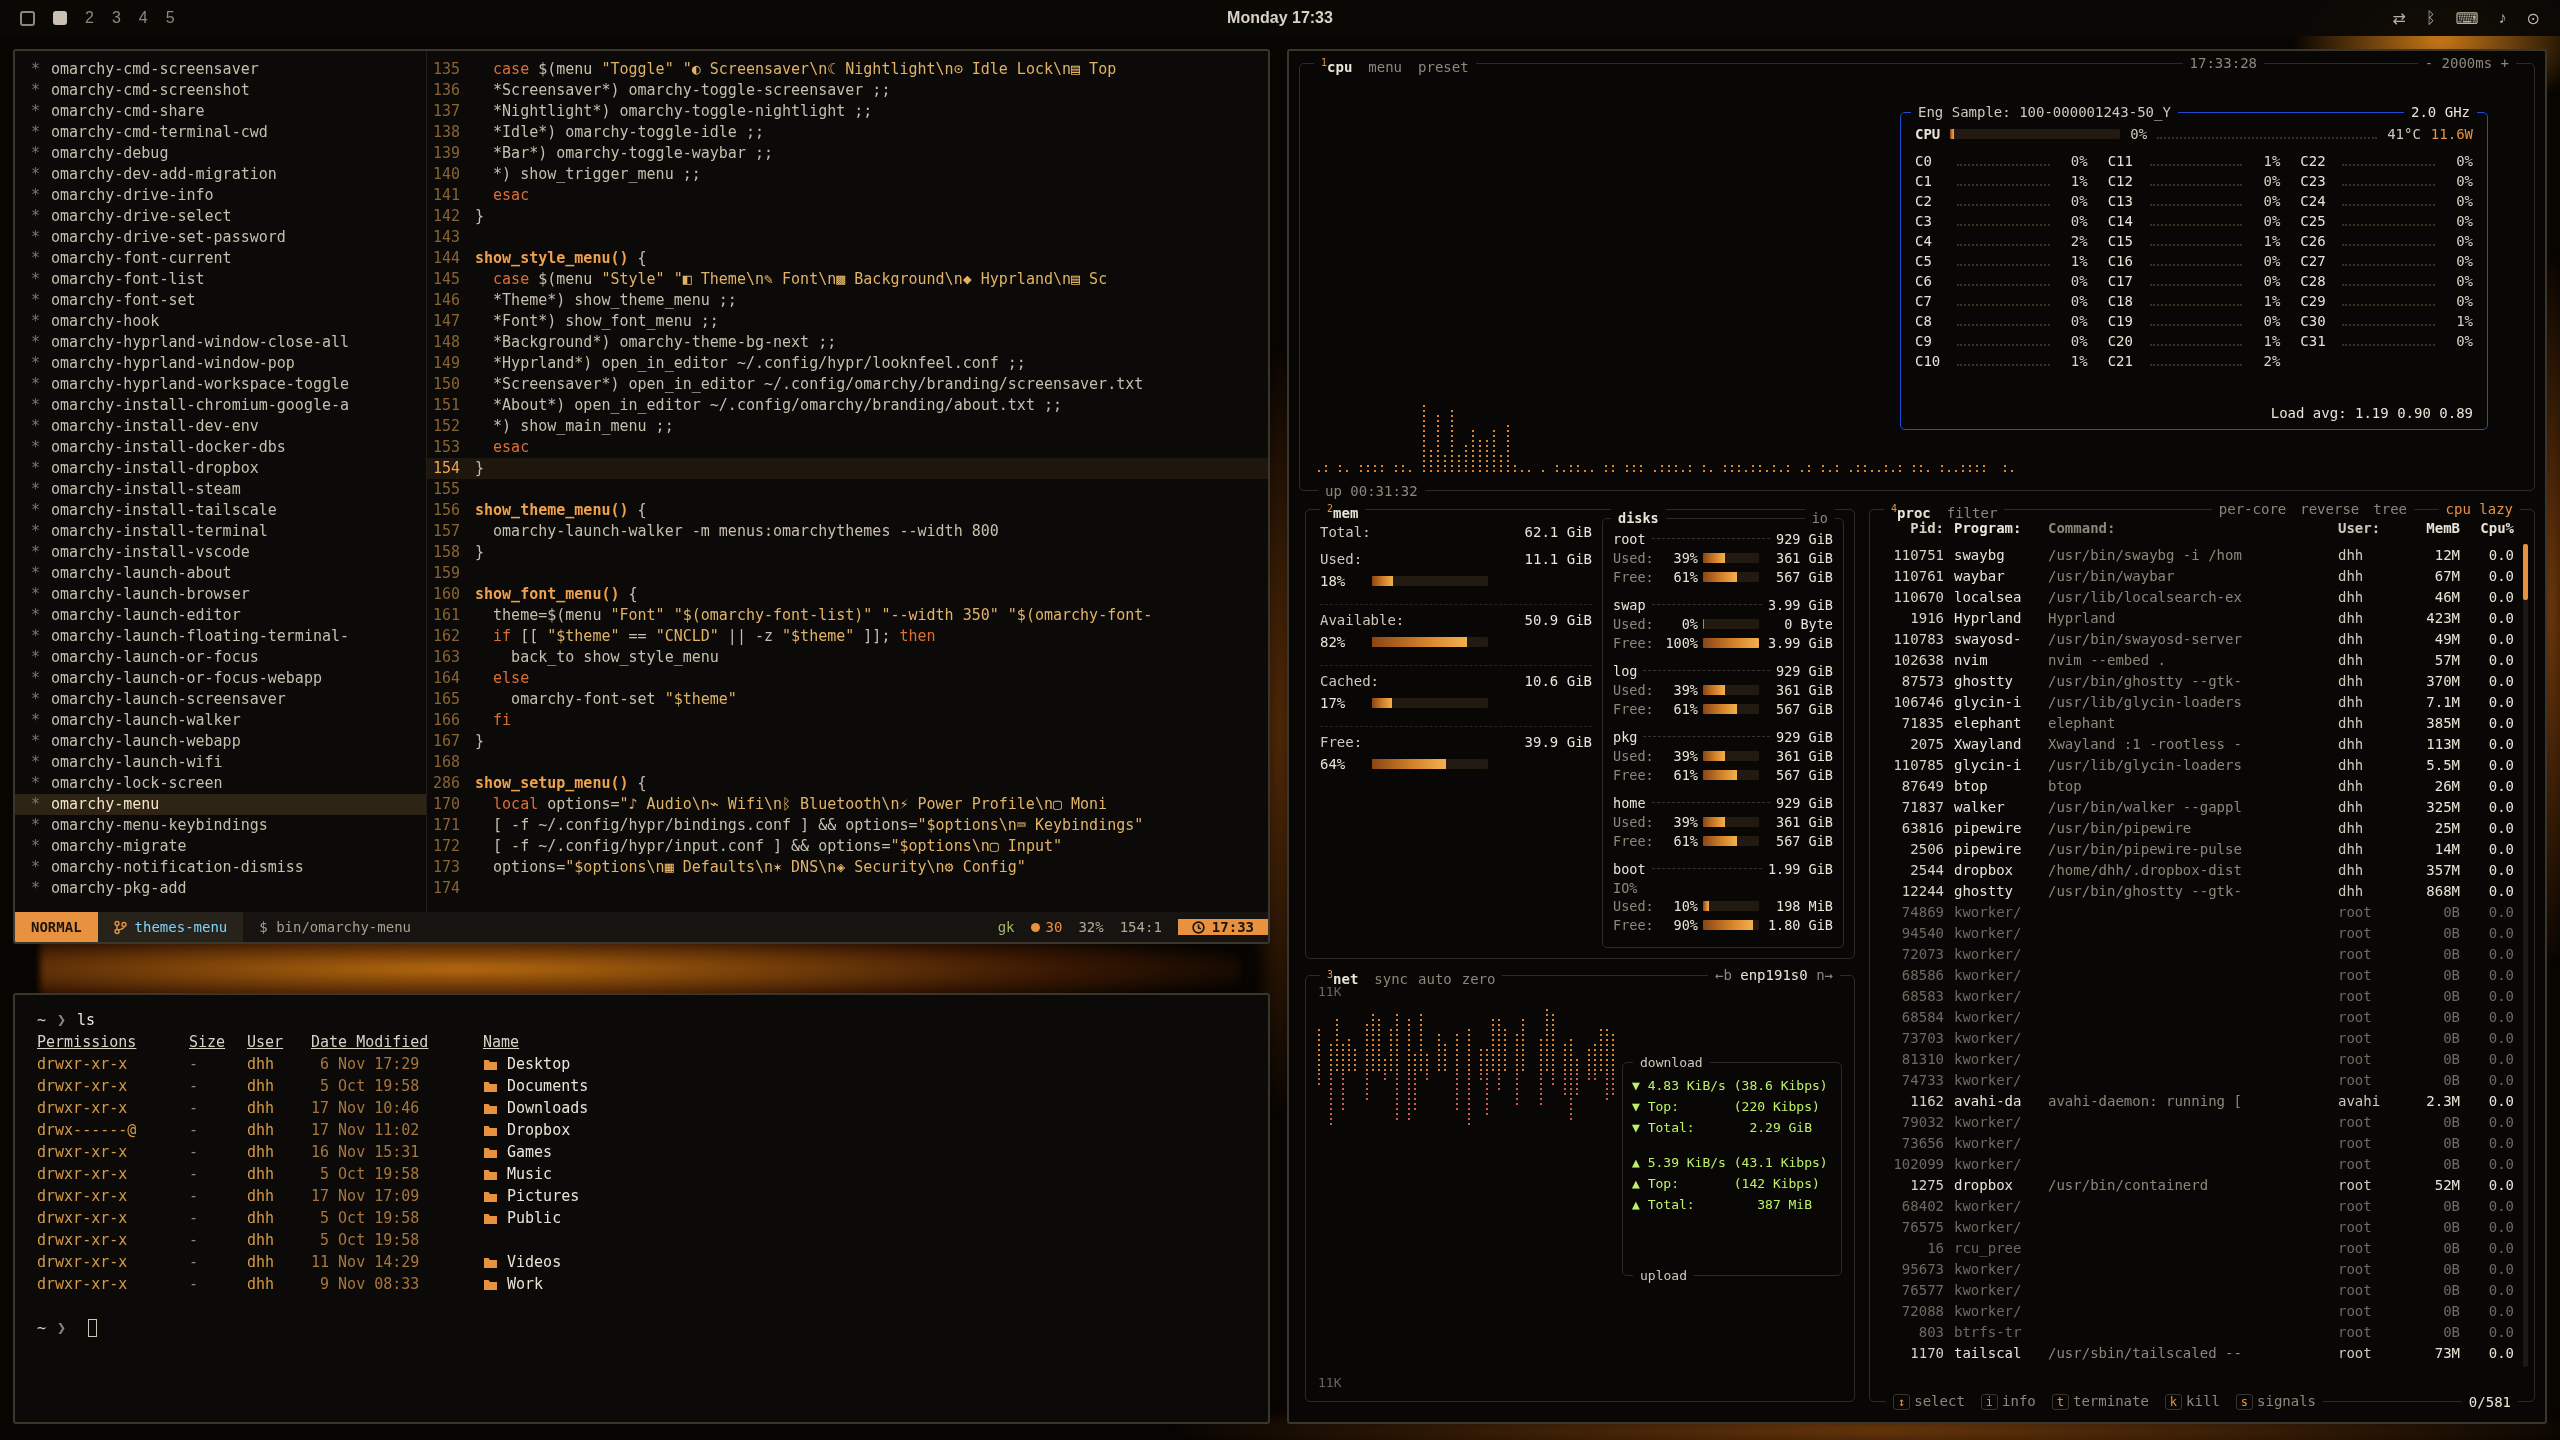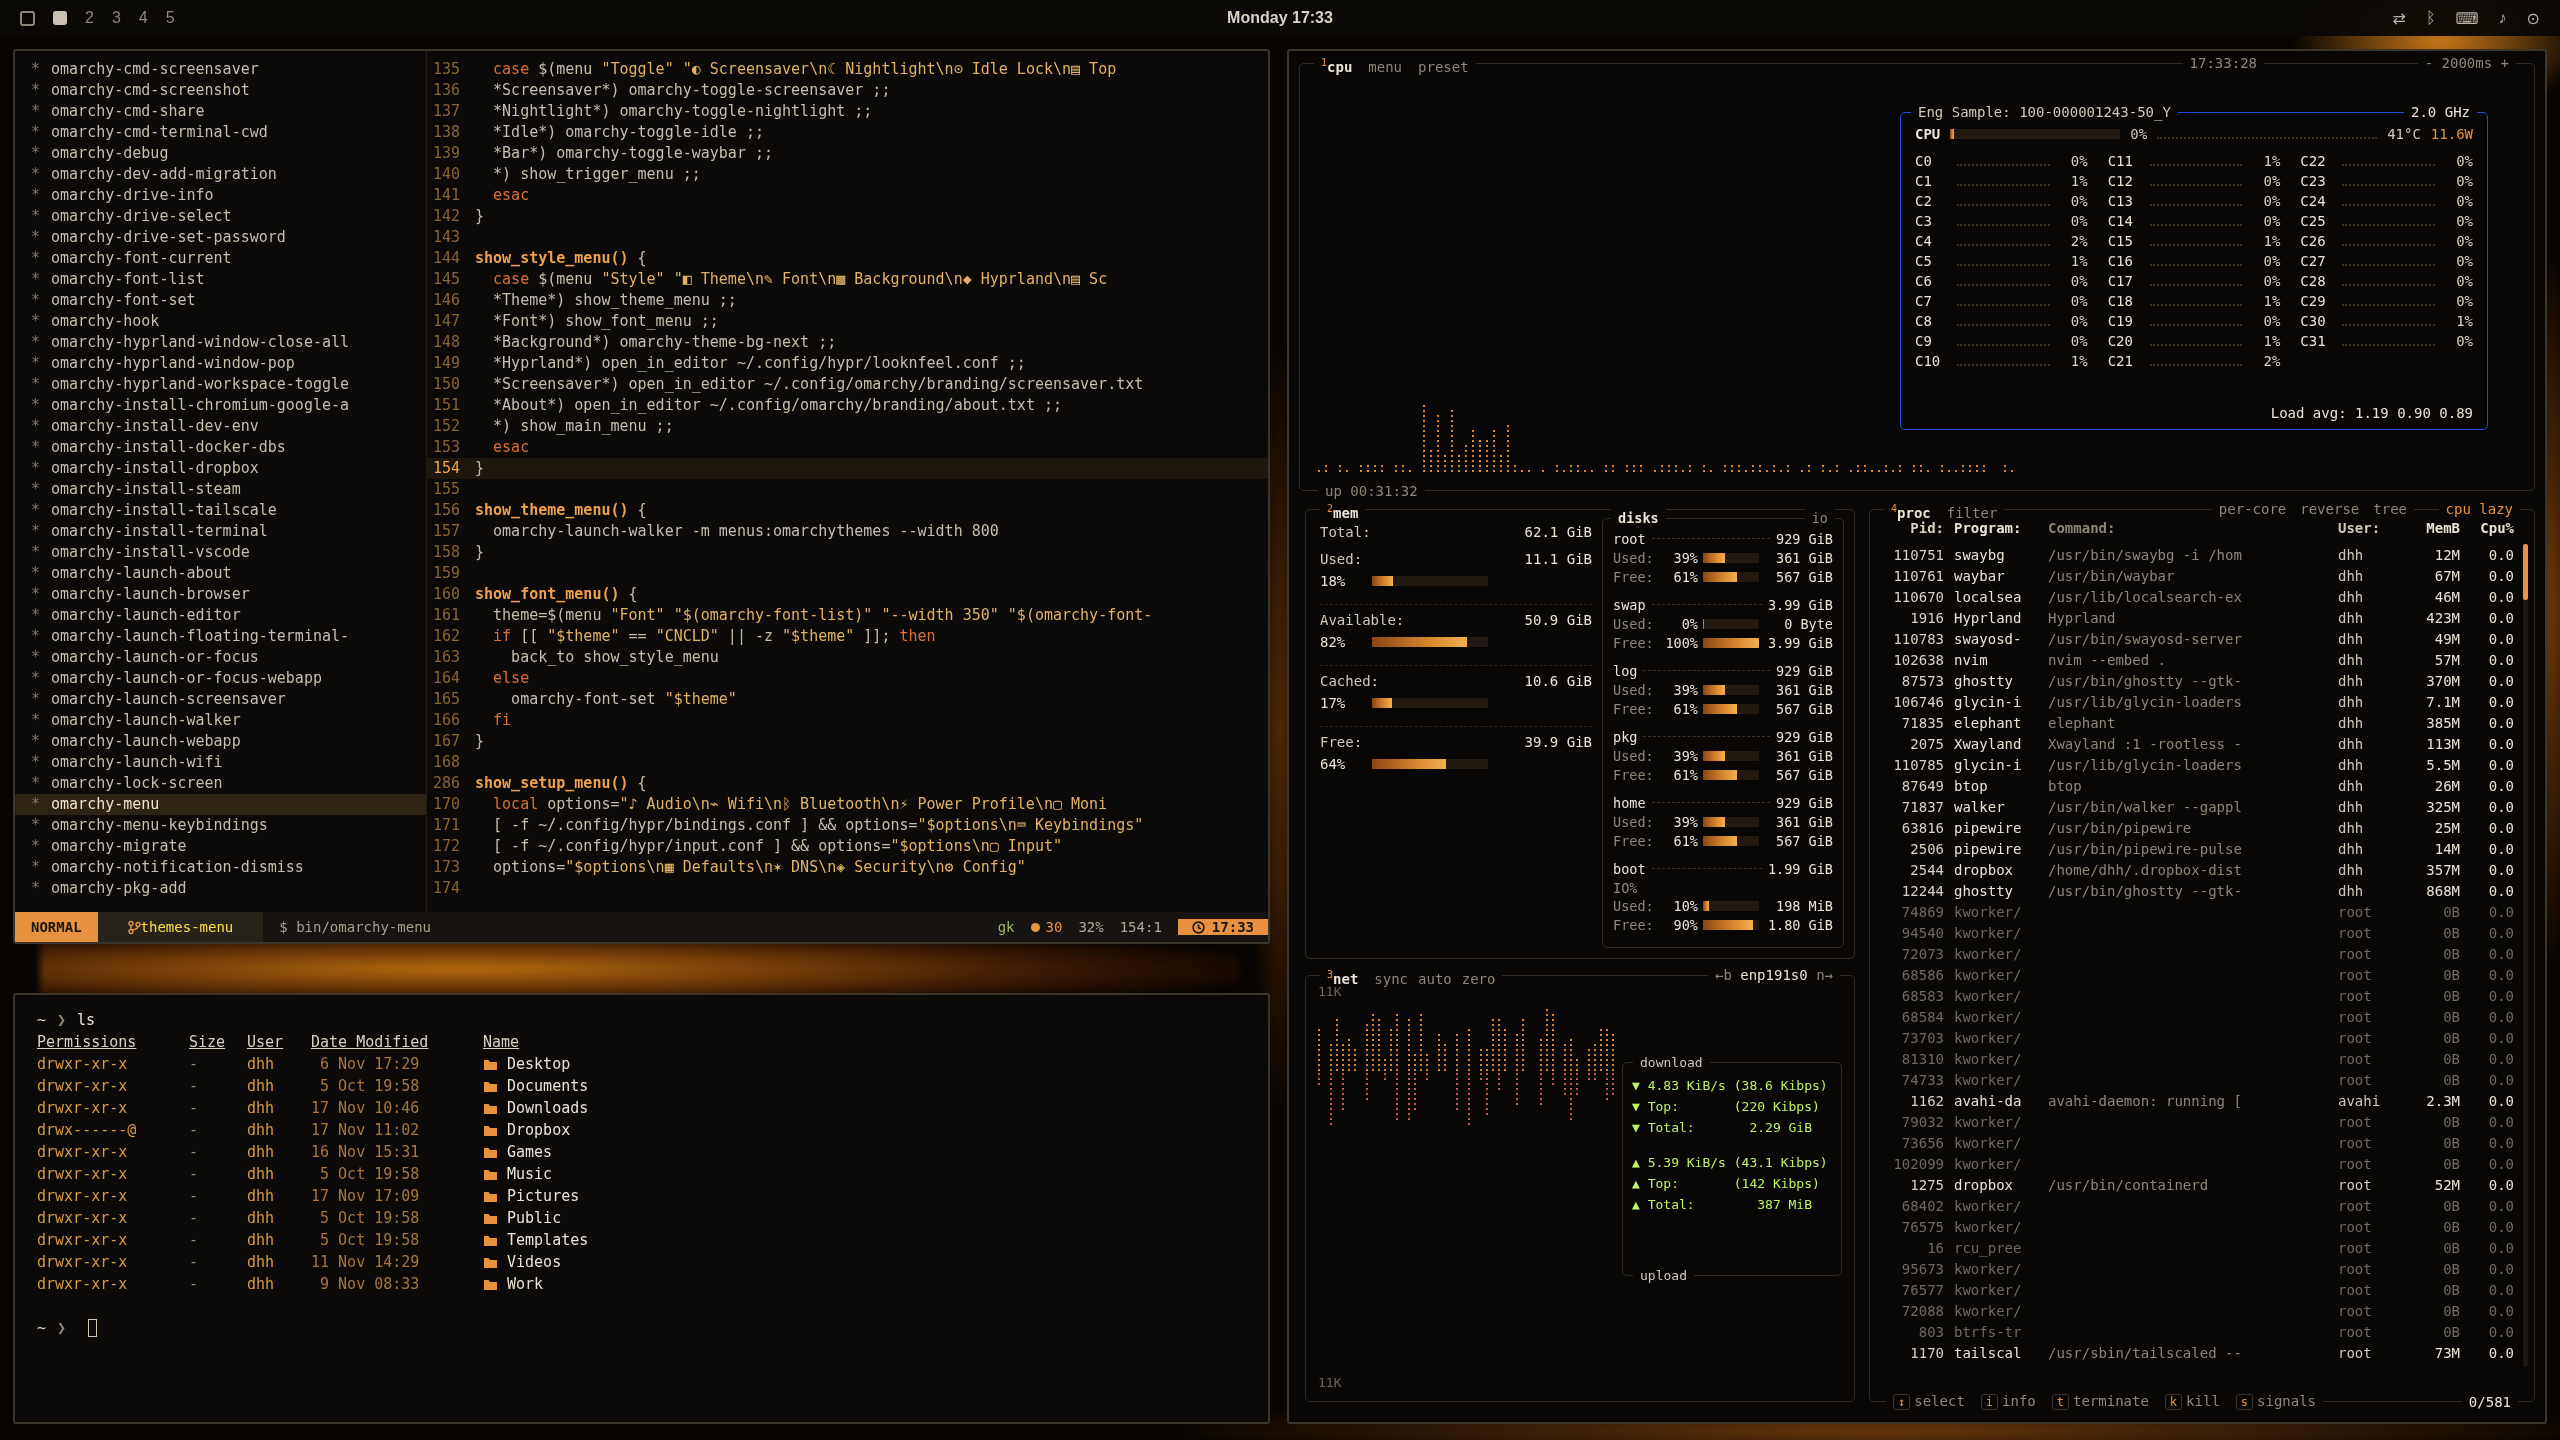--- a/index.html
+++ b/index.html
@@ -29,21 +29,21 @@
 .nv-code{flex:1;padding-top:8px;overflow:hidden}
 .cl{display:flex;height:21px;white-space:pre}
 .ln{width:48px;text-align:right;padding-right:15px;color:#8a6432;flex:none}
 .code{color:#c6bfae}
 .cl.cur{background:#1d170e}
 .cl.cur .ln{color:#f2a44e}
 .kw{color:#de6f33}.str{color:#e2b266}.fn{color:#efa14b;font-weight:bold}
 
 .sl{height:30px;background:#161310;display:flex;align-items:center;font-size:14px;color:#b0a898;flex:none}
 .sl-mode{background:#e8923f;color:#1a150d;font-weight:bold;padding:0 16px;height:100%;display:flex;align-items:center}
-.sl-branch{background:#27221a;padding:0 30px;height:100%;display:flex;align-items:center;color:#fde047}
+.sl-branch{background:#27221a;padding:0 16px;height:100%;display:flex;align-items:center;gap:8px;color:#7dd3fc}
 .sl-file{padding:0 16px;color:#a79f90}
 .sl-right{margin-left:auto;display:flex;align-items:flex-end;gap:16px}
 .sl-vcs{color:#9fb96a}
 .sl-diag{color:#e8923f;display:flex;gap:6px;align-items:center}
 .dot{width:9px;height:9px;border-radius:50%;background:#e8923f;display:inline-block}
 .sl-time{background:#e8923f;color:#1a150d;font-weight:bold;padding:0 14px;height:100%;display:flex;align-items:center;gap:7px}
 
 .t-row{display:flex;height:22px;align-items:center;white-space:pre}
 .col-perm{width:152px}.col-size{width:58px}.col-user{width:64px}.col-date{width:172px}
 .col-name{flex:1;display:flex;align-items:center;gap:9px}
@@ -380,26 +380,20 @@
             <path d="M1 2h4.5L7 4h7v8H1z" fill="#e8923f"></path>
           </svg>
         <span class="fname">Public</span>
       </span>
     </div>
       <div class="t-row">
       <span class="col-perm perm">drwxr-xr-x</span>
       <span class="col-size sizev">-</span>
       <span class="col-user userv">dhh</span>
       <span class="col-date datev"> 5 Oct 19:58</span>
-      <span class="col-name">
-        <svg width="15" height="13" viewBox="0 0 15 13">
-            <path d="M1 2h4.5L7 4h7v8H1z" fill="#e8923f"></path>
-          </svg>
-        <span class="fname">Templates</span>
-      </span>
     </div>
       <div class="t-row">
       <span class="col-perm perm">drwxr-xr-x</span>
       <span class="col-size sizev">-</span>
       <span class="col-user userv">dhh</span>
       <span class="col-date datev">11 Nov 14:29</span>
       <span class="col-name">
         <svg width="15" height="13" viewBox="0 0 15 13">
             <path d="M1 2h4.5L7 4h7v8H1z" fill="#e8923f"></path>
           </svg>

